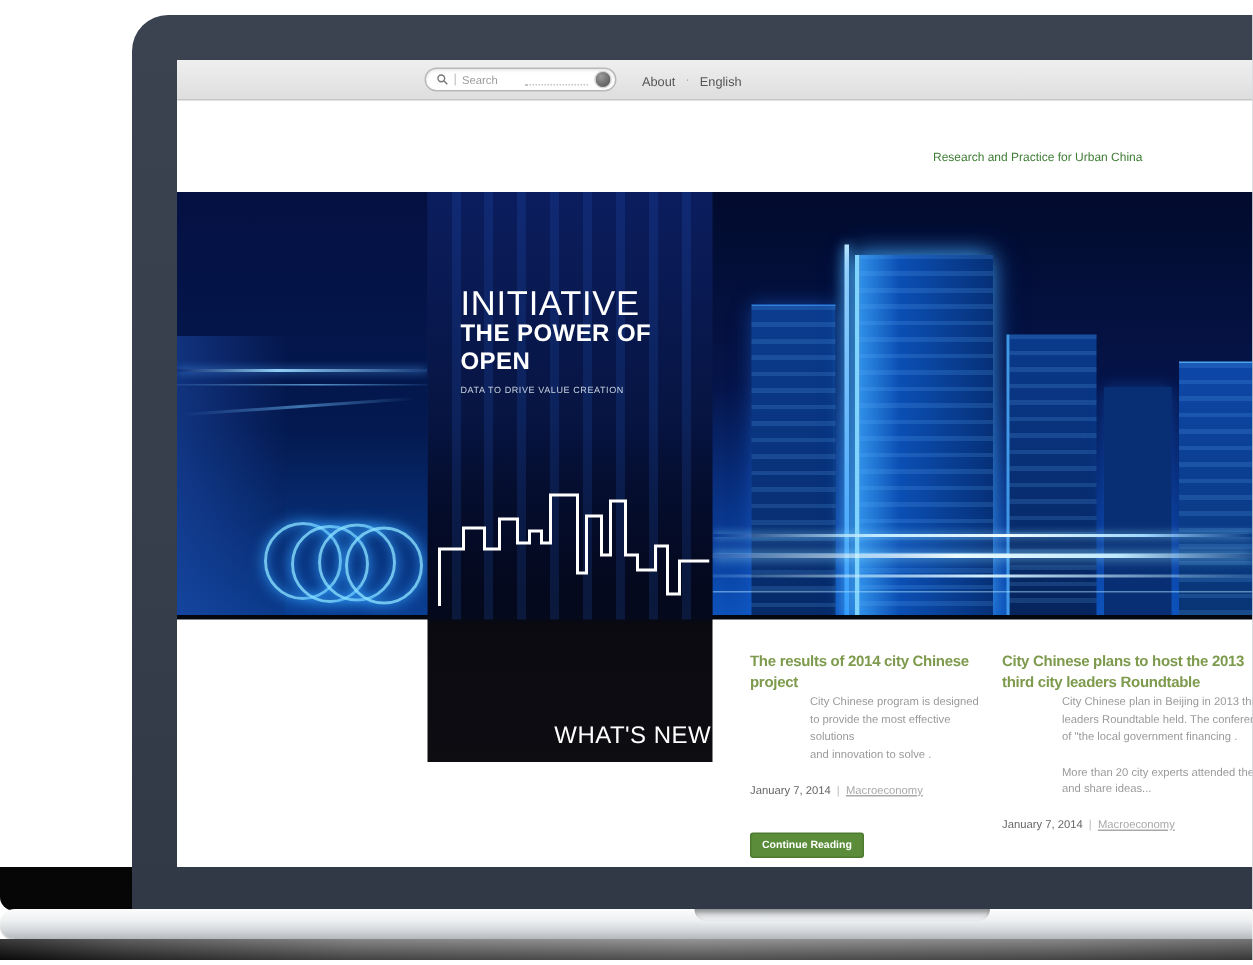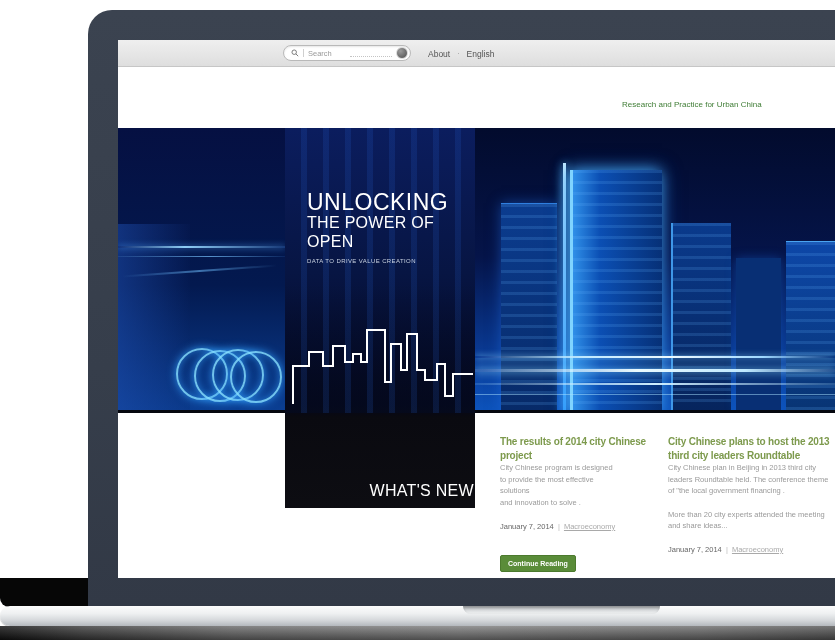--- a/index.html
+++ b/index.html
@@ -114,33 +114,33 @@
 
   
   .panel { position:absolute; left:167px; top:88px; width:190px; height:380px; overflow:hidden;
            background:linear-gradient(180deg,#0b1d5e 0%,#071543 38%,#040c2e 60%,#02051a 73%,#0a0a10 76%,#0d0d12 100%); }
   .panel-streaks { position:absolute; left:0; top:0; width:190px; height:285px;
            background:
              repeating-linear-gradient(90deg, transparent 0 16px, rgba(40,105,225,.16) 16px 22px),
              linear-gradient(180deg, rgba(10,30,90,0) 55%, rgba(5,10,30,.8) 100%); }
   .hero-title { position:absolute; left:22px; top:62px; color:#fff; }
   .ht1 { font-size:23px; font-weight:400; letter-spacing:.5px; line-height:1.05; }
-  .ht2 { font-size:16px; font-weight:400; letter-spacing:.3px; line-height:1.15; }
+  .ht2 { font-size:16px; font-weight:700; letter-spacing:.3px; line-height:1.15; }
   .ht3 { font-size:6px; letter-spacing:.4px; color:#c9d2e2; margin-top:7px; }
   .panel-skyline { position:absolute; left:2px; top:194px; }
   .whatsnew { position:absolute; right:1px; bottom:8px; color:#fff; font-size:16px;
               letter-spacing:.3px; font-weight:500; }
 
   
   .article { position:absolute; top:395px; }
   .art1 { left:382px; width:165px; }
   .art2 { left:550px; width:170px; }
   .art-title { font-size:10px; font-weight:700; color:#7d9a4d; line-height:1.35;
                letter-spacing:-.2px; white-space:pre; margin-bottom:0; cursor:pointer; }
-  .art-body  { font-size:7.5px; color:#9a9a9a; line-height:1.55; white-space:pre; margin-bottom:13px; }
+  .art-body  { font-size:7.5px; color:#9a9a9a; line-height:1.55; white-space:pre; margin-bottom:13px;margin-left:40px; }
   .art-meta  { font-size:7.5px; margin-bottom:0; }
   .art-meta .date { color:#666; }
   .art-meta .sep  { color:#bbb; padding:0 2px; }
   .art-meta .cat  { color:#a9a9a9; text-decoration:underline; cursor:pointer; }
   .cta { display:inline-block; margin-top:24px; background:#5a8c39; border:1px solid #4c7a2e;
          color:#fff; font-size:7px; font-weight:700; padding:4px 7px; border-radius:2px; cursor:pointer; }
 </style>
 </head>
 <body>
 
@@ -201,21 +201,21 @@
         <div class="hline h1" data-interactable="false"></div>
         <div class="hline h2" data-interactable="false"></div>
         <div class="hline h3" data-interactable="false"></div>
         <div class="hline h4" data-interactable="false"></div>
       </div>
     </div>
 
     <div class="panel" data-interactable="false">
       <div class="panel-streaks" data-interactable="false"></div>
       <div class="hero-title" data-interactable="false">
-        <div class="ht1" data-interactable="false">UNLOCKING</div>
+        <div class="ht1" data-interactable="false">INITIATIVE</div>
         <div class="ht2" data-interactable="false">THE POWER OF OPEN</div>
         <div class="ht3" data-interactable="false">DATA TO DRIVE VALUE CREATION</div>
       </div>
       <svg class="panel-skyline" width="186" height="82" viewBox="0 0 186 82" data-interactable="false">
         <polyline points="6,82 6,44 22,44 22,30 36,30 36,44 46,44 46,24 58,24 58,40 66,40 66,32 74,32 74,40 80,40 80,8 98,8 98,60 104,60 104,22 114,22 114,48 120,48 120,12 130,12 130,48 138,48 138,58 150,58 150,42 158,42 158,74 166,74 166,52 186,52" fill="none" stroke="#ffffff" stroke-width="2"></polyline>
       </svg>
       <div class="whatsnew" data-interactable="false">WHAT'S NEW</div>
     </div>
 
     <div class="article art1" data-interactable="false">

